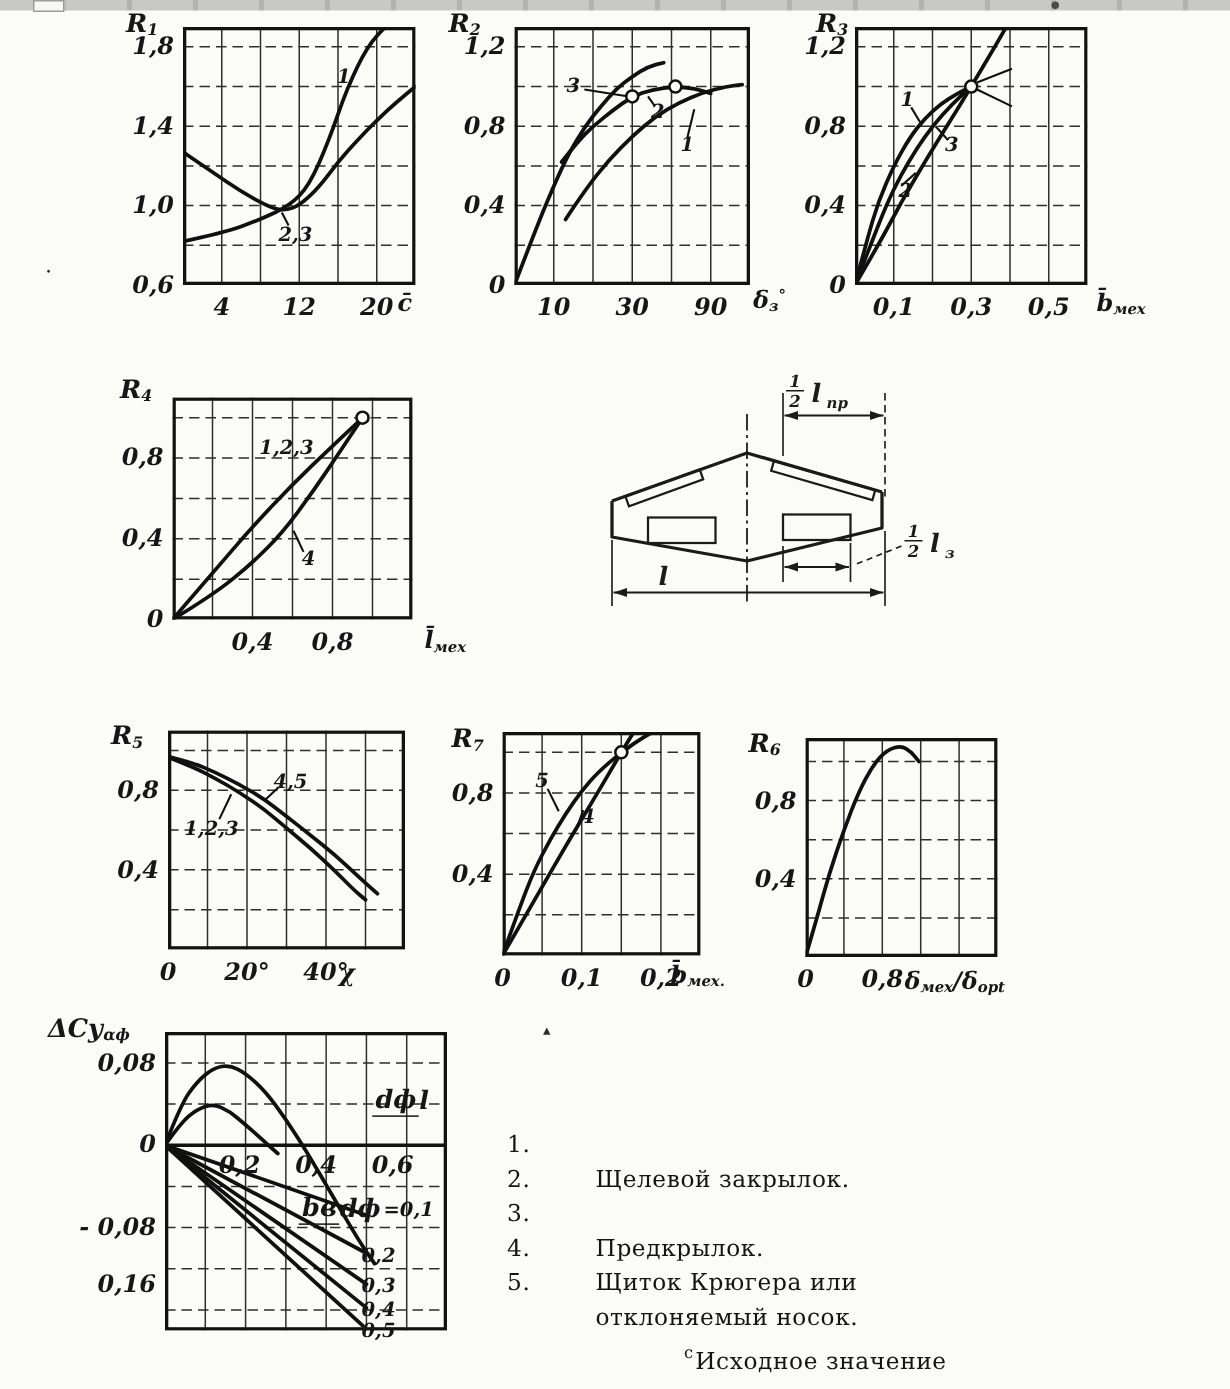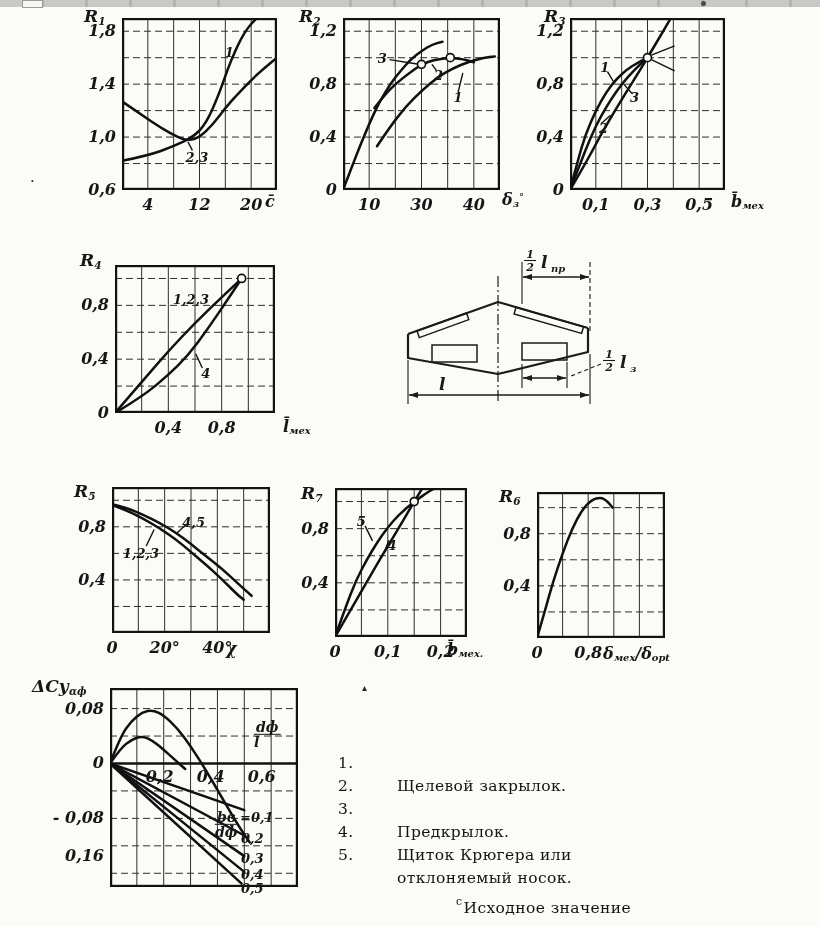--- a/index.html
+++ b/index.html
@@ -20,21 +20,21 @@
   .curve{fill:none;stroke:#101010;stroke-width:2.5;stroke-linecap:round;stroke-linejoin:round;}
   .leader{stroke:#101010;stroke-width:1.4;}
   .marker{fill:#fbfbf8;stroke:#101010;stroke-width:1.7;}
   .ctitle{position:absolute;font:italic 17px "DejaVu Serif",serif;font-weight:bold;white-space:nowrap;}
   .ytick{position:absolute;left:-58px;width:52px;text-align:right;font:italic 16px "DejaVu Serif",serif;font-weight:bold;}
   .xtick{position:absolute;width:36px;text-align:center;font:italic 16px "DejaVu Serif",serif;font-weight:bold;}
   .axsym{position:absolute;font:italic 16px "DejaVu Serif",serif;font-weight:bold;white-space:nowrap;}
   .plabel{position:absolute;transform:translate(-50%,-50%);font:italic 13px "DejaVu Serif",serif;font-weight:bold;white-space:nowrap;}
   .sub{font-size:62%;vertical-align:-22%;}
   .sup{font-size:62%;vertical-align:45%;}
-  .frac{display:inline-flex;flex-direction:column;align-items:flex-start;line-height:1.05;font-size:14px;}
+  .frac{display:inline-flex;align-items:flex-end;line-height:1.05;font-size:17px;}
   .fnum{border-bottom:1.3px solid #161616;padding:0 2px;}
   .fsuffix{margin-left:2px;}
   
   #wing-diagram{position:absolute;left:395px;top:242px;}
   .wo{fill:none;stroke:#1b1b19;stroke-width:2.2;stroke-linejoin:round;}
   .thin{fill:none;stroke:#1b1b19;stroke-width:1.5;}
   .ext{stroke:#1b1b19;stroke-width:1.1;}
   .dim{stroke:#1b1b19;stroke-width:1.4;}
   .ah{fill:#1b1b19;stroke:none;}
   .cl{stroke:#1b1b19;stroke-width:1.2;stroke-dasharray:11 3 2 3;}
@@ -117,21 +117,21 @@
         <circle cx="78.5" cy="46.30769230769232" r="4" class="marker"></circle>
         <circle cx="107.28333333333333" cy="39.69230769230771" r="4" class="marker"></circle>
       </svg>
       <div class="ctitle" style="left: -44px; top: -12px;"><span>R</span><span class="sub">2</span></div>
       <div class="ytick" style="top: 3.23077px;">1,2</div>
       <div class="ytick" style="top: 56.1538px;">0,8</div>
       <div class="ytick" style="top: 109.077px;">0,4</div>
       <div class="ytick" style="top: 162px;">0</div>
       <div class="xtick" style="left: 8.16667px; top: 177px;">10</div>
       <div class="xtick" style="left: 60.5px; top: 177px;">30</div>
-      <div class="xtick" style="left: 112.833px; top: 177px;">40</div>
+      <div class="xtick" style="left: 112.833px; top: 177px;">90</div>
       <div class="axsym" style="left: 159px; top: 172px;"><span>δ</span><span class="sub">з</span><span class="sup">°</span></div>
       <div class="plabel" style="left: 39.25px; top: 39.6923px;">3</div>
       <div class="plabel" style="left: 95.5083px; top: 56.8923px;">2</div>
       <div class="plabel" style="left: 115.133px; top: 79.3846px;">1</div>
     </div>
   <div class="chart" id="chart-R3" style="left:570px;top:18px;width:155px;height:172px">
       <svg width="155" height="172">
         <line x1="25.833333333333336" y1="0" x2="25.833333333333336" y2="172" class="grid"></line>
         <line x1="51.66666666666667" y1="0" x2="51.66666666666667" y2="172" class="grid"></line>
         <line x1="77.50000000000001" y1="0" x2="77.50000000000001" y2="172" class="grid"></line>
@@ -302,21 +302,21 @@
       <div class="ytick" style="top: 65.4828px;">0</div>
       <div class="ytick" style="top: 120.379px;">- 0,08</div>
       <div class="ytick" style="top: 158.121px;">0,16</div>
       <div class="xtick" style="left: 31.6857px; top: 78.8552px;">0,2</div>
       <div class="xtick" style="left: 82.7143px; top: 78.8552px;">0,4</div>
       <div class="xtick" style="left: 133.743px; top: 78.8552px;">0,6</div>
       <div class="plabel" style="left: 157.114px; top: 46.6621px;"><span class="frac">
           <span class="fnum">dф</span>
           <span>l</span>
         </span></div>
-      <div class="plabel" style="left: 134.286px; top: 118.714px; margin-top: 18px;"><span class="frac">
+      <div class="plabel" style="left: 134.286px; top: 118.714px;"><span class="frac">
           <span class="fnum">bв</span>
           <span>dф</span>
         </span><span class="fsuffix">=0,1</span></div>
       <div class="plabel" style="left: 142.343px; top: 149.593px;">0,2</div>
       <div class="plabel" style="left: 142.343px; top: 170.179px;">0,3</div>
       <div class="plabel" style="left: 142.343px; top: 185.962px;">0,4</div>
       <div class="plabel" style="left: 142.343px; top: 199.686px;">0,5</div>
     </div>
 
   <svg id="wing-diagram" width="265" height="185" viewBox="0 0 265 185">

